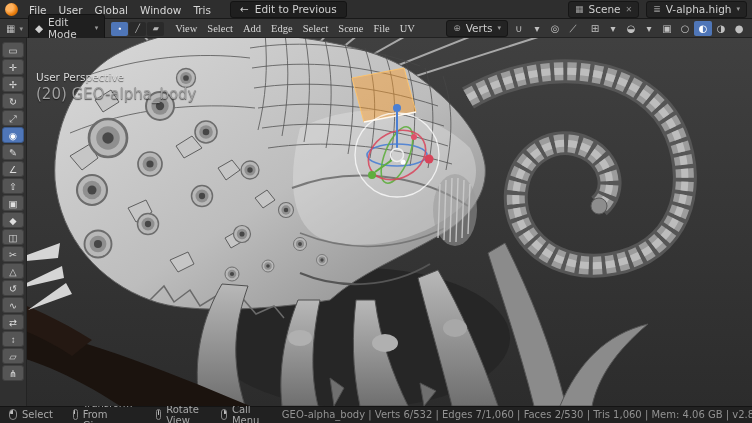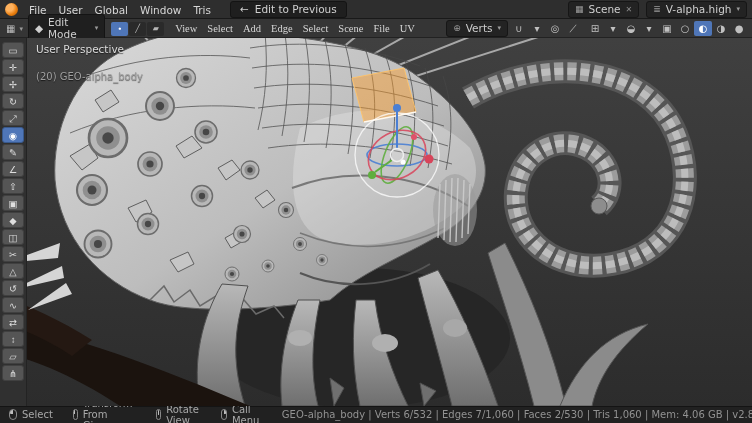--- a/index.html
+++ b/index.html
@@ -44,22 +44,22 @@
   
   .main{ position:relative; height:368px; background:linear-gradient(#404040,#2c2c2c); overflow:hidden; }
   .main svg.scene{ position:absolute; inset:0; }
   .toolstrip{ position:absolute; left:0; top:0; bottom:0; width:27px; background:#303030;
     border-right:1px solid #232323; display:flex; flex-direction:column; align-items:center;
     padding-top:4px; gap:1px; z-index:3; }
   .tool{ width:22px; height:16px; background:#555555; border:1px solid #404040; border-radius:3px;
     color:#dedede; font-size:9.5px; line-height:13px; text-align:center; cursor:default; }
   .tool.active{ background:#4f76b8; border-color:#39598c; color:#fff; }
   .overlay-text{ position:absolute; left:36px; top:5px; z-index:2; text-shadow:0 1px 1px rgba(0,0,0,.6); }
-  .overlay-text .l1{ font-size:10.5px; color:#dcdcdc; }
-  .overlay-text .l2{ font-size:10px; color:#9f9f9f; margin-top:16px; }
+  .overlay-text .l1{ font-size:10.5px; color:#dcdcdc;margin-top:28px; }
+  .overlay-text .l2{ font-size:15px; color:#9f9f9f; margin-top:2px; }
   
   .statusbar{ height:17px; background:#212121; box-shadow:inset 0 1px 0 #141414;
     display:flex; align-items:center; padding:0 9px; gap:20px; font-size:10px; color:#a8a8a8; }
   .hint{ display:flex; align-items:center; gap:5px; }
   .mouse{ width:8px; height:11px; border:1px solid #888; border-radius:4px; position:relative; display:inline-block; }
   .mouse::before{ content:""; position:absolute; background:#c0c0c0; }
   .mouse.left::before{ left:0; top:0; width:45%; height:42%; border-radius:3px 0 0 1px; }
   .mouse.middle::before{ left:32%; top:0; width:30%; height:50%; border-radius:1px; }
   .mouse.right::before{ right:0; top:0; width:45%; height:42%; border-radius:0 3px 1px 0; }
   .stats{ margin-left:auto; color:#929292; font-size:10px; white-space:nowrap; }

